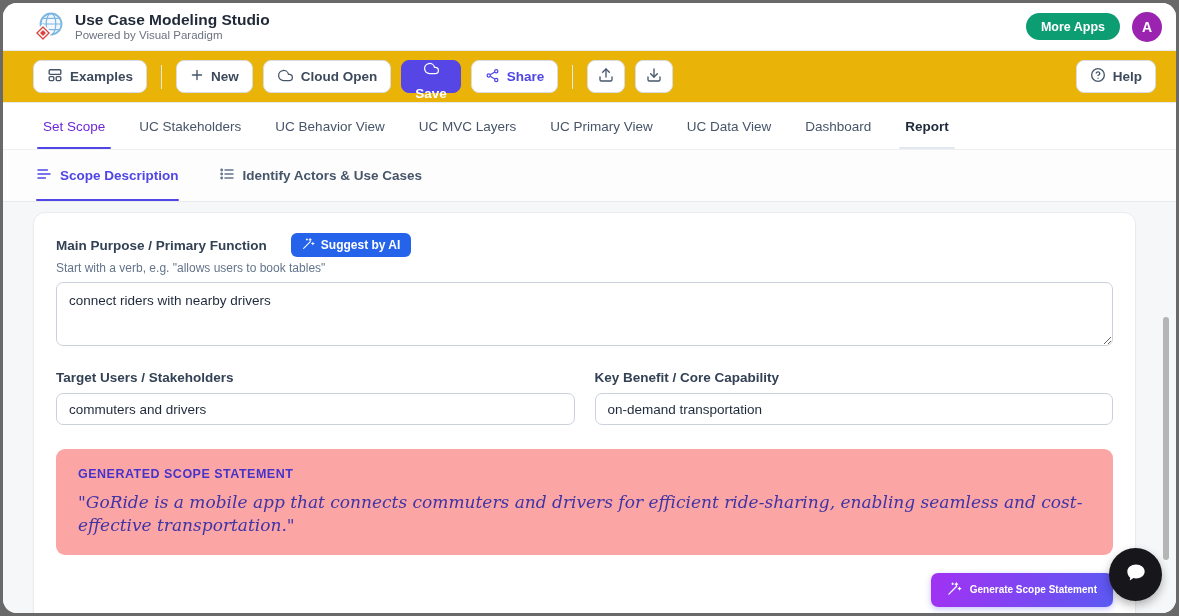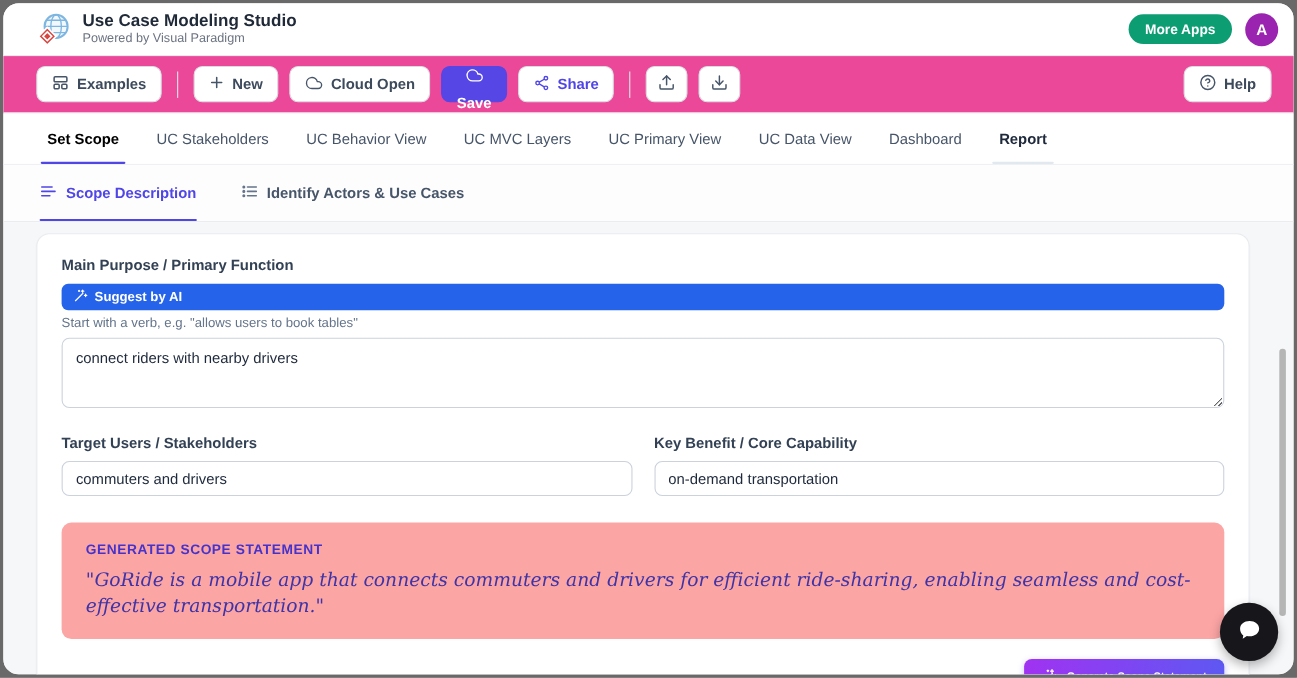--- a/index.html
+++ b/index.html
@@ -11,49 +11,49 @@
   .brand { display:flex; align-items:center; gap:10px; }
   .logo { width:32px; height:32px; display:flex; align-items:center; justify-content:center; }
   .app-title { font-size:15.5px; font-weight:700; color:#1f2937; line-height:18px; }
   .app-subtitle { font-size:11.5px; color:#6b7280; line-height:13px; }
   .vp-link { color:#6b7280; cursor:pointer; }
   .header-right { display:flex; align-items:center; gap:12px; }
   .more-apps { border:none; background:#0d9d72; color:#fff; font-weight:700; font-size:12.5px; height:27px; padding:0 15px; border-radius:14px; cursor:pointer; font-family:inherit; }
   .avatar { width:30px; height:30px; border-radius:50%; background:#9a23b0; color:#fff; font-weight:700; font-size:14px; display:flex; align-items:center; justify-content:center; cursor:pointer; }
 
   
-  .toolbar { height:52px; display:flex; align-items:center; justify-content:space-between; padding:0 20px 0 30px; border-bottom:1px solid #e8eaee; background:#ec4899; }
+  .toolbar { height:52px; display:flex; align-items:center; justify-content:space-between; padding:0 20px 0 30px; border-bottom:1px solid #e8eaee; background:#eab308; }
   .toolbar-left { display:flex; align-items:center; gap:10px; }
   .tb-btn { display:flex; align-items:center; gap:7px; height:33px; padding:0 13px; background:#fff; border:1px solid #d9dde3; border-radius:8px; font-size:13.5px; font-weight:600; color:#3d4a5c; cursor:pointer; font-family:inherit; }
   .tb-btn.icon-only { padding:0 10px; }
   .tb-btn.primary { background:#5646e5; border-color:#5646e5; color:#fff;flex-direction:column; }
   .tb-btn.share { color:#4f46e5; }
   .tb-sep { width:1px; height:24px; background:#e3e6ea; margin:0 4px; }
 
   
   .tabbar { height:47px; display:flex; align-items:stretch; gap:34px; padding:0 40px; border-bottom:1px solid #eef0f3; background:#fff; }
   .tab { display:flex; align-items:center; font-size:13.5px; font-weight:500; color:#475569; cursor:pointer; position:relative; white-space:nowrap; }
-  .tab.active { color:#000000; font-weight:700; }
+  .tab.active { color:#6d28d9; font-weight:400; }
   .tab.active::after { content:""; position:absolute; left:-6px; right:-6px; bottom:0; height:2.5px; background:#4f46e5; border-radius:2px; }
   .tab.hovered { color:#1e293b; font-weight:600; }
   .tab.hovered::after { content:""; position:absolute; left:-6px; right:-6px; bottom:0; height:2.5px; background:#e2e8f0; border-radius:2px; }
 
   
   .subtabbar { height:52px; display:flex; align-items:stretch; gap:40px; padding:0 33px; border-bottom:1px solid #e8eaee; background:#fdfdfe; }
   .subtab { display:flex; align-items:center; gap:8px; font-size:13.5px; font-weight:600; color:#475569; cursor:pointer; position:relative; white-space:nowrap; }
   .subtab svg { color:#64748b; }
   .subtab.active { color:#4f46e5; }
   .subtab.active svg { color:#4f46e5; }
   .subtab.active::after { content:""; position:absolute; left:0; right:0; bottom:0; height:2.5px; background:#4f46e5; border-radius:2px; }
 
   
   .content { position:relative; height:414px; background:#f6f7f9; padding:10px 40px 0 30px; }
   .card { background:#fff; border:1px solid #e9ebf0; border-radius:12px; padding:20px 22px; box-shadow:0 1px 2px rgba(16,24,40,.03); }
 
-  .label-row { display:flex; gap:10px;flex-direction:column; }
+  .label-row { display:flex; align-items:center; gap:24px; }
   .field-label { font-size:13.5px; font-weight:600; color:#334155; }
   .suggest-btn { display:flex; align-items:center; gap:6px; height:24px; padding:0 11px; background:#2563eb; border:none; border-radius:6px; color:#fff; font-size:12px; font-weight:700; cursor:pointer; font-family:inherit; }
   .hint { margin-top:4px; font-size:12px; color:#64748b; }
   .main-textarea { margin-top:7px; width:100%; height:64px; border:1px solid #cbd2dc; border-radius:7px; padding:10px 12px; font-size:13.5px; color:#1e293b; font-family:inherit; resize:vertical; outline:none; background:#fff; }
 
   .two-col { display:flex; gap:20px; margin-top:18px; }
   .col { flex:1; }
   .text-input { margin-top:7px; width:100%; height:32px; border:1px solid #cbd2dc; border-radius:7px; padding:0 12px; font-size:13.5px; color:#1e293b; font-family:inherit; outline:none; background:#fff; }
 
   .gen-box { margin-top:24px; background:#fca5a5; border-radius:9px; padding:18px 22px; }

